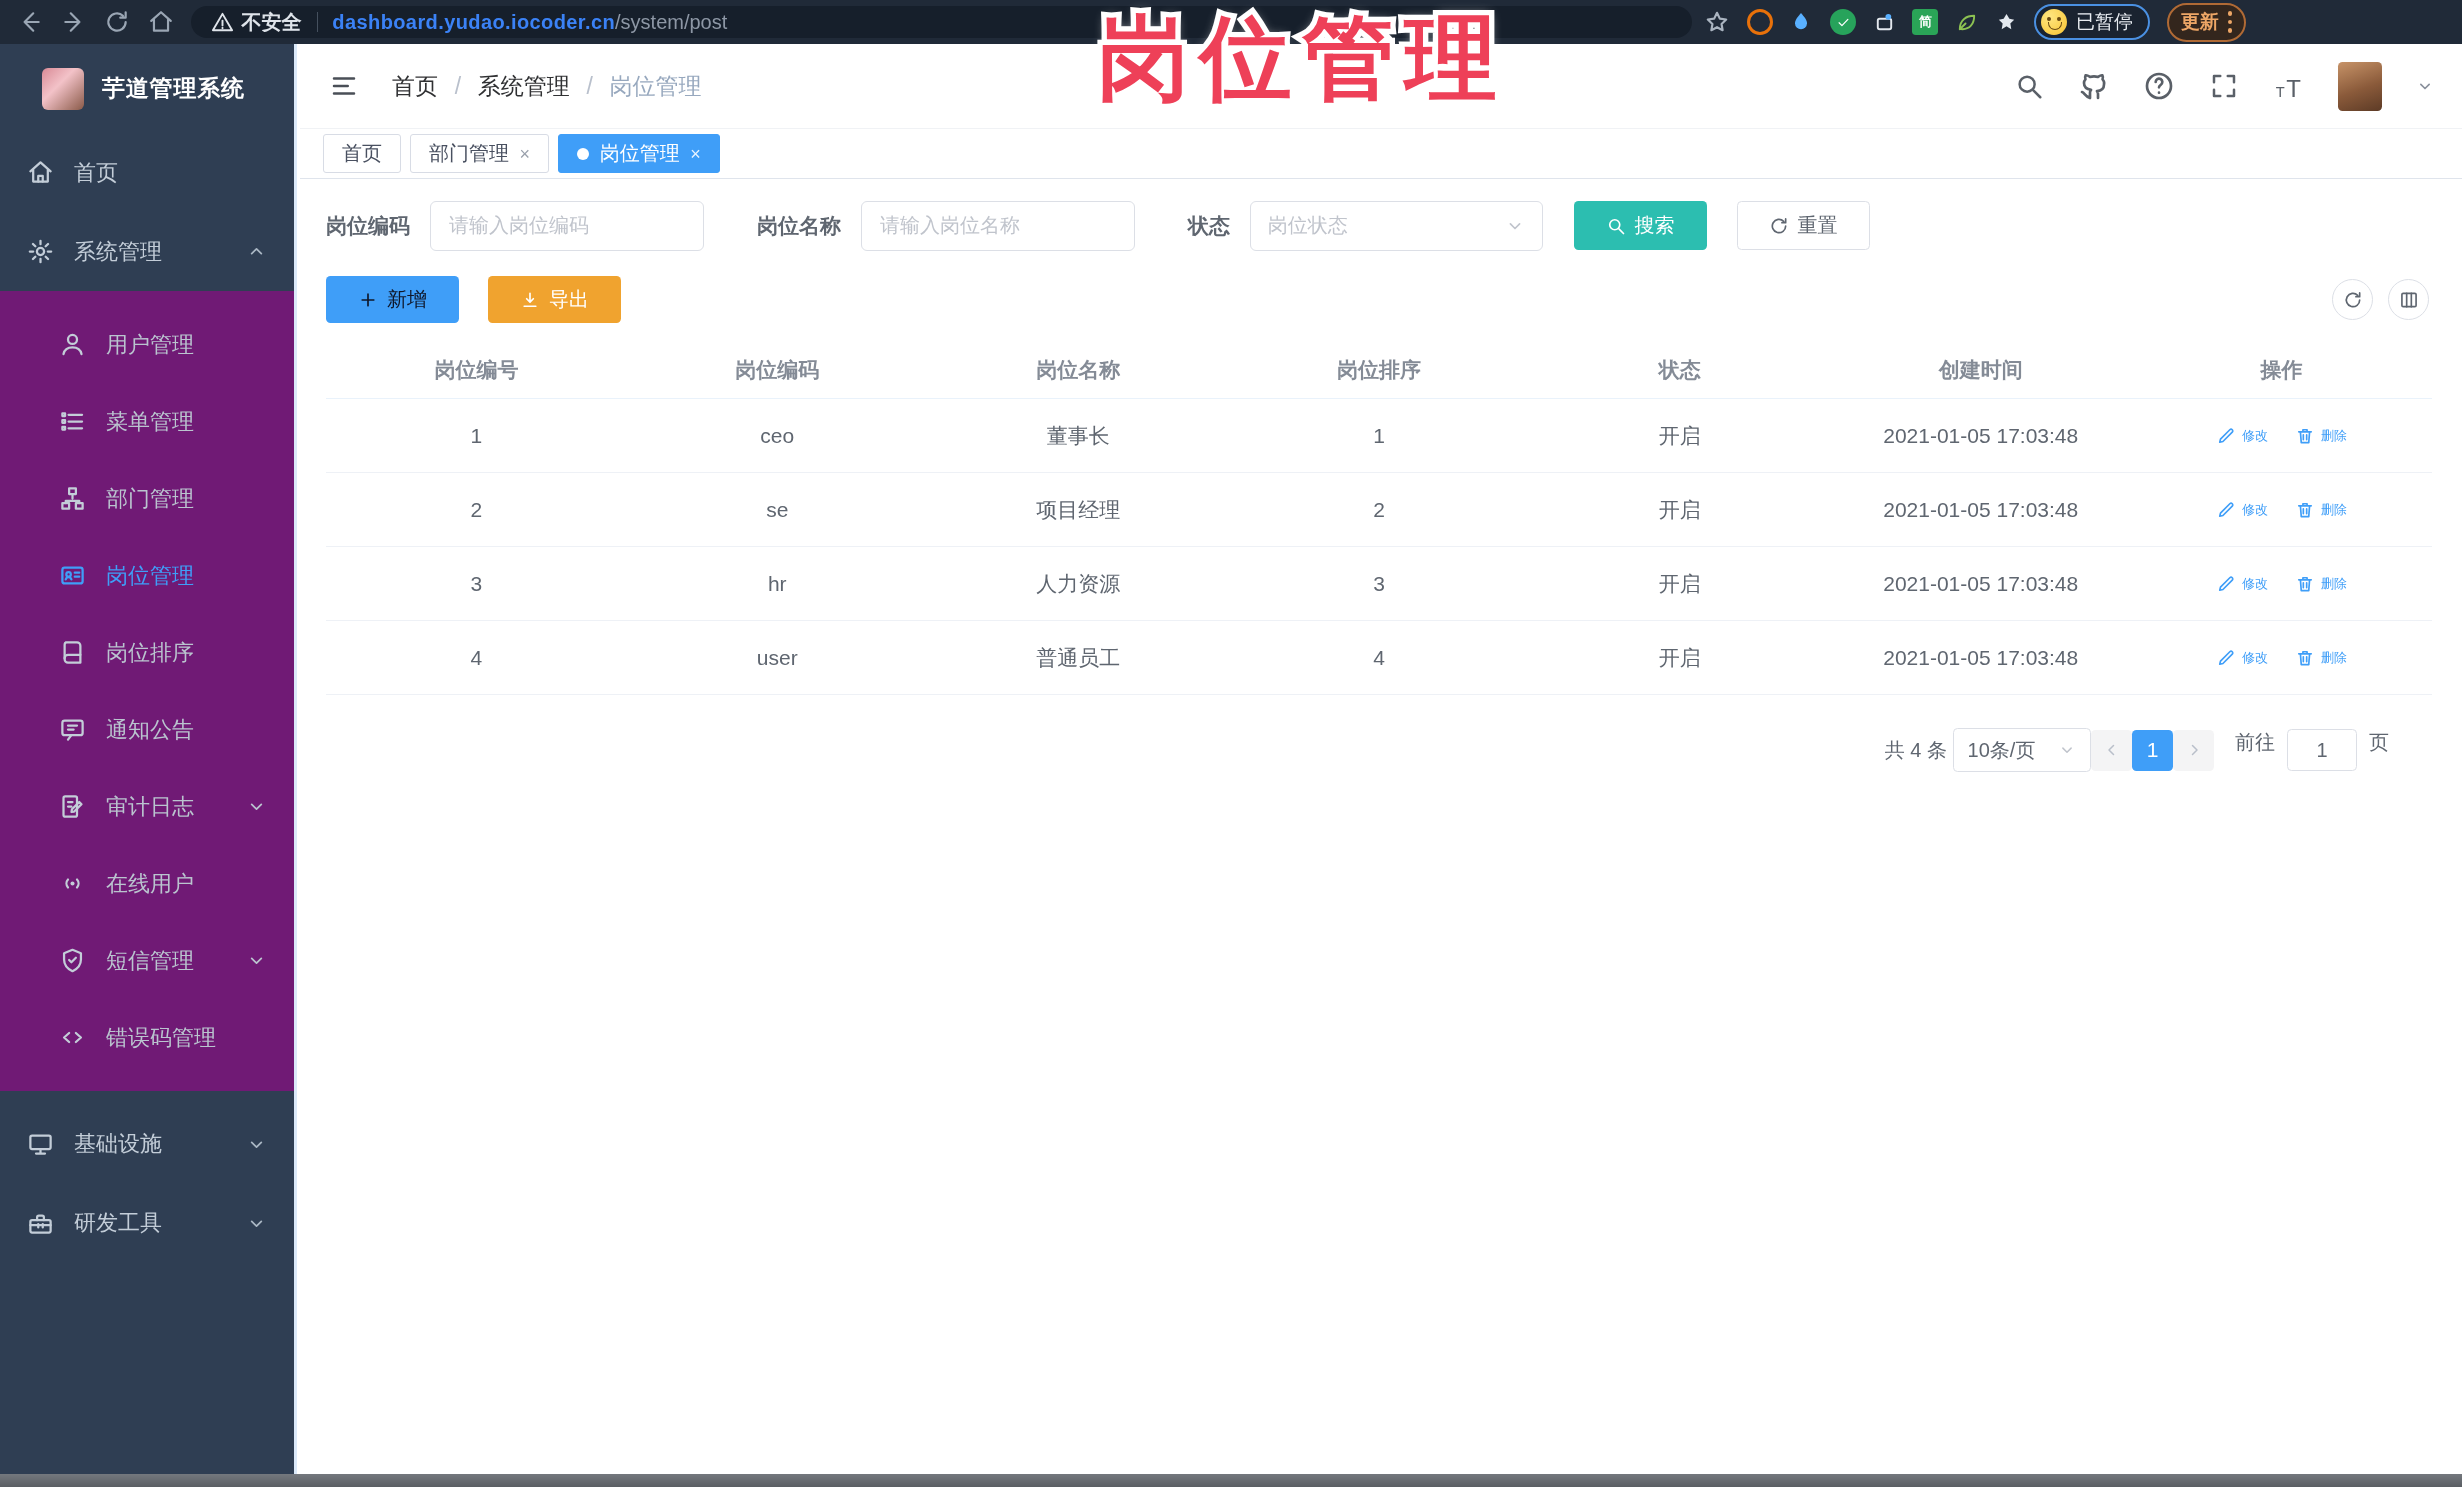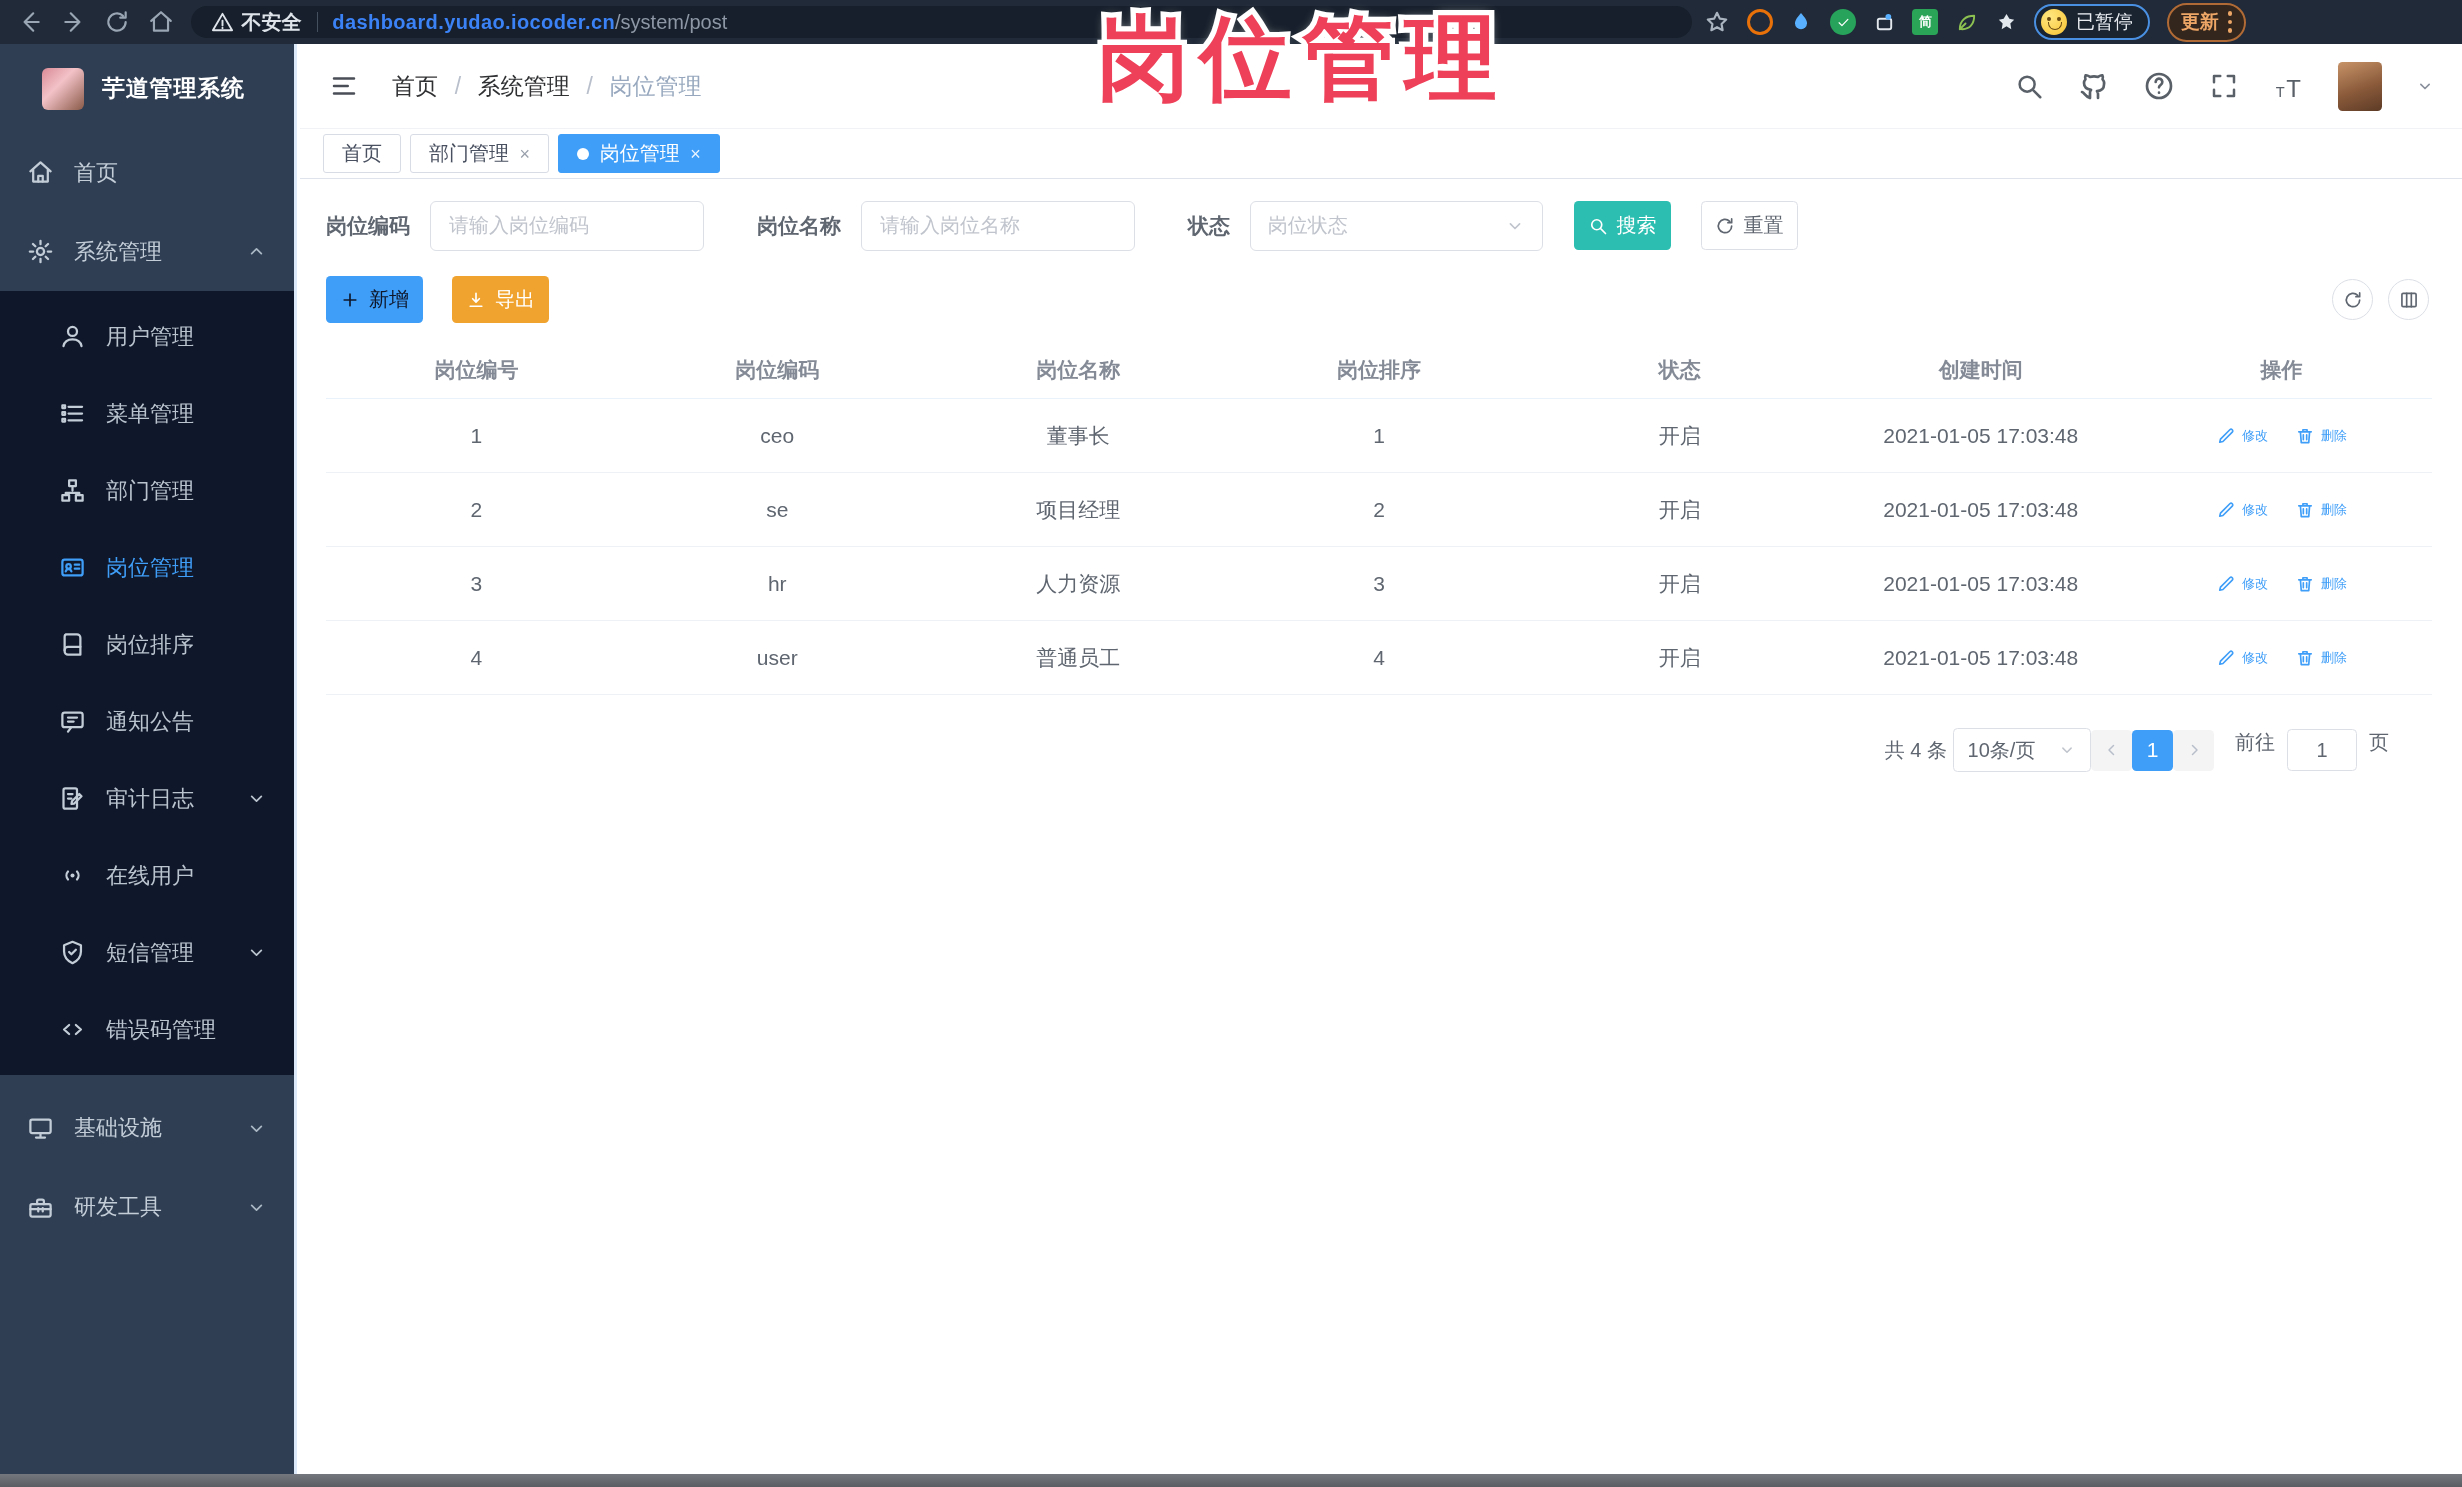--- a/index.html
+++ b/index.html
@@ -38,21 +38,21 @@
   .overlay-title .fill{position:relative;color:#ee4058}
 
   
   .sidebar{position:absolute;left:0;top:44px;width:297px;height:1430px;background:#2f3e53;color:#c3cdd8;border-right:3px solid #dbe9f9;z-index:2}
   .logo-row{height:89px;display:flex;align-items:center;gap:18px;padding:0 0 0 42px}
   .logo-img{width:42px;height:42px;border-radius:6px;background:linear-gradient(135deg,#d98a96 0%,#f3c2c8 40%,#8a5a48 100%);flex:0 0 auto}
   .logo-title{color:#fff;font-size:23px;font-weight:700;letter-spacing:0.8px}
   .m-item{height:79px;display:flex;align-items:center;gap:20px;padding:0 27px;font-size:22px;cursor:pointer}
   .m-item .lbl{flex:1}
   .m-item .chev{color:#aab7c4}
-  .menu-sub{background:#0f172a;padding:7px 0}
+  .menu-sub{background:#701a75;padding:15px 0}
   .s-item{height:77px;display:flex;align-items:center;gap:20px;padding:0 27px 0 59px;font-size:22px;color:#bac4cf;cursor:pointer}
   .s-item.active{color:#3f9ef8}
   .s-item .lbl{flex:1}
   .micon{width:27px;height:27px;flex:0 0 auto;color:#c3cdd8}
   .s-item.active .micon{color:#3f9ef8}
 
   
   .main{position:absolute;left:300px;top:44px;width:2162px;height:1430px;background:#fff}
   .navbar{height:85px;display:flex;align-items:center;border-bottom:0.8px solid #f0f2f5;padding:0 27px}
   .hamburger{width:33px;height:33px;color:#4a4f57;margin-right:32px;display:flex;align-items:center;justify-content:center;cursor:pointer}
@@ -71,21 +71,21 @@
   .tab.active .x{color:#eaf4ff}
   .tab .dot{width:12px;height:12px;border-radius:50%;background:#fff}
 
   .content{padding:20px 0 0 26px}
   .filter-row{display:flex;align-items:center;height:53px}
   .f-label{font-size:21px;font-weight:700;color:#5f6670;margin-right:20px}
   .f-input{width:274px;height:50px;border:0.8px solid #dcdfe6;border-radius:6px;font-size:20px;padding:0 18px;color:#5f6670;outline:none;background:#fff}
   .f-input::placeholder{color:#c0c4cc}
   .f-group{display:flex;align-items:center;margin-right:53px}
   .f-select{width:293px;height:50px;border:0.8px solid #dcdfe6;border-radius:6px;display:flex;align-items:center;justify-content:space-between;padding:0 16.7px;color:#c0c4cc;font-size:20px;cursor:pointer}
-  .btn{display:inline-flex;align-items:center;justify-content:center;gap:9px;height:49px;border-radius:4.5px;font-size:20px;padding:0 13px;cursor:pointer;border:0.8px solid transparent}
+  .btn{display:inline-flex;align-items:center;justify-content:center;gap:9px;height:49px;border-radius:4.5px;font-size:20px;padding:0 31px;cursor:pointer;border:0.8px solid transparent}
   .btn svg{width:20px;height:20px}
   .btn-search{background:#2cbeb0;color:#fff;margin-left:4.5px}
   .btn-reset{background:#fff;color:#5f6670;border-color:#dcdfe6;margin-left:30px}
   .toolbar-row{display:flex;align-items:center;margin-top:24px;height:47px;padding-right:33px}
   .btn-add{background:#3f9ef8;color:#0f172a;height:47px}
   .btn-export{background:#f0a32f;color:#fff;height:47px;margin-left:29px}
   .tool-circles{margin-left:auto;display:flex;gap:15px}
   .circle-btn{width:41px;height:41px;border-radius:50%;border:0.8px solid #dcdfe6;display:flex;align-items:center;justify-content:center;color:#5f6670;cursor:pointer;background:#fff}
   .circle-btn svg{width:20px;height:20px}
 

